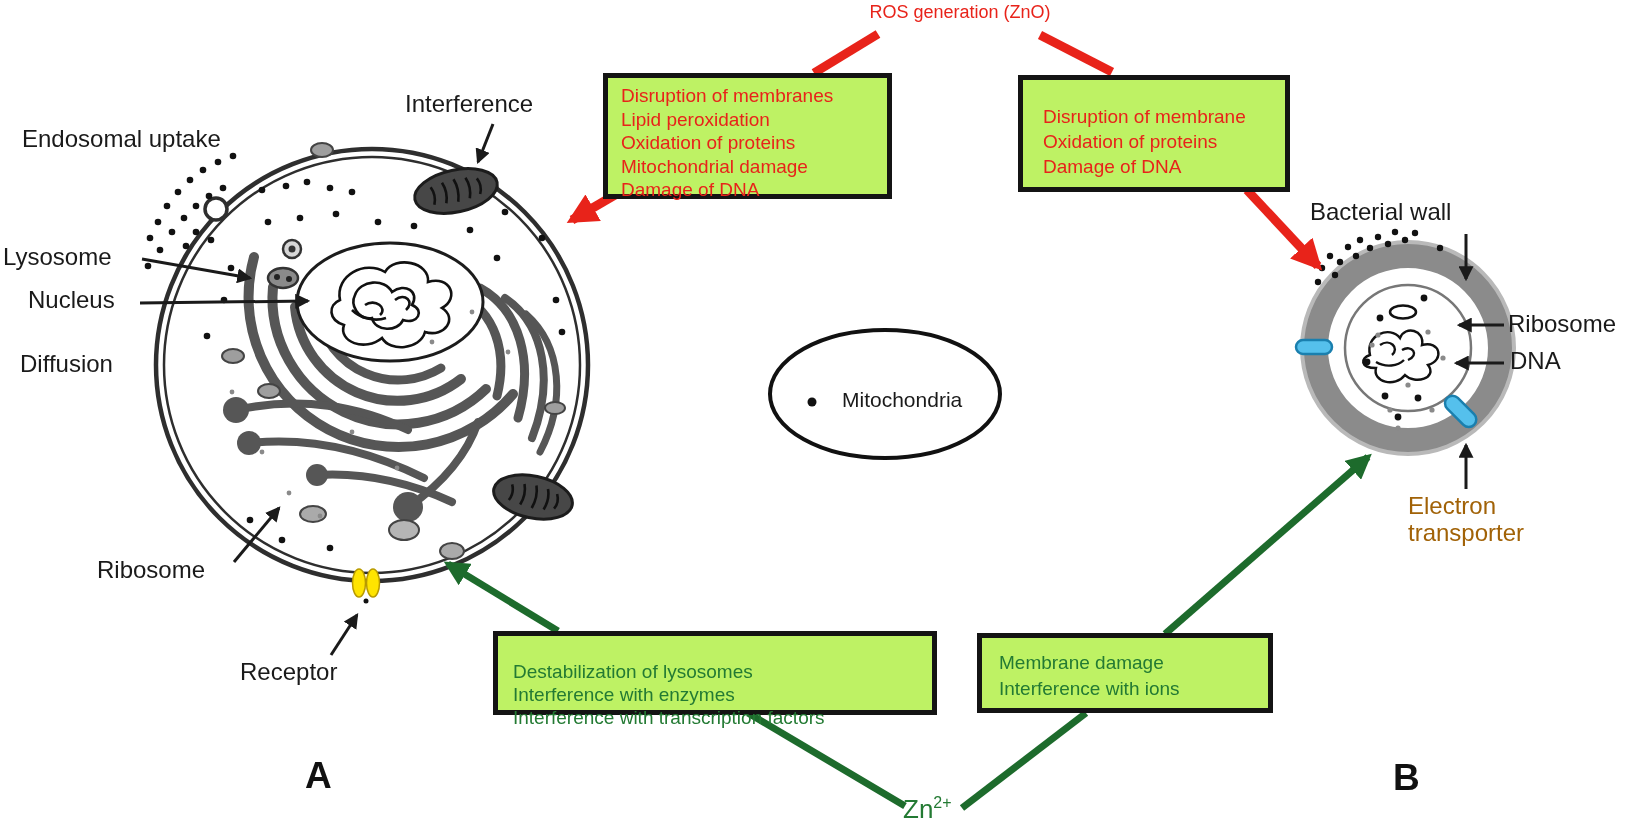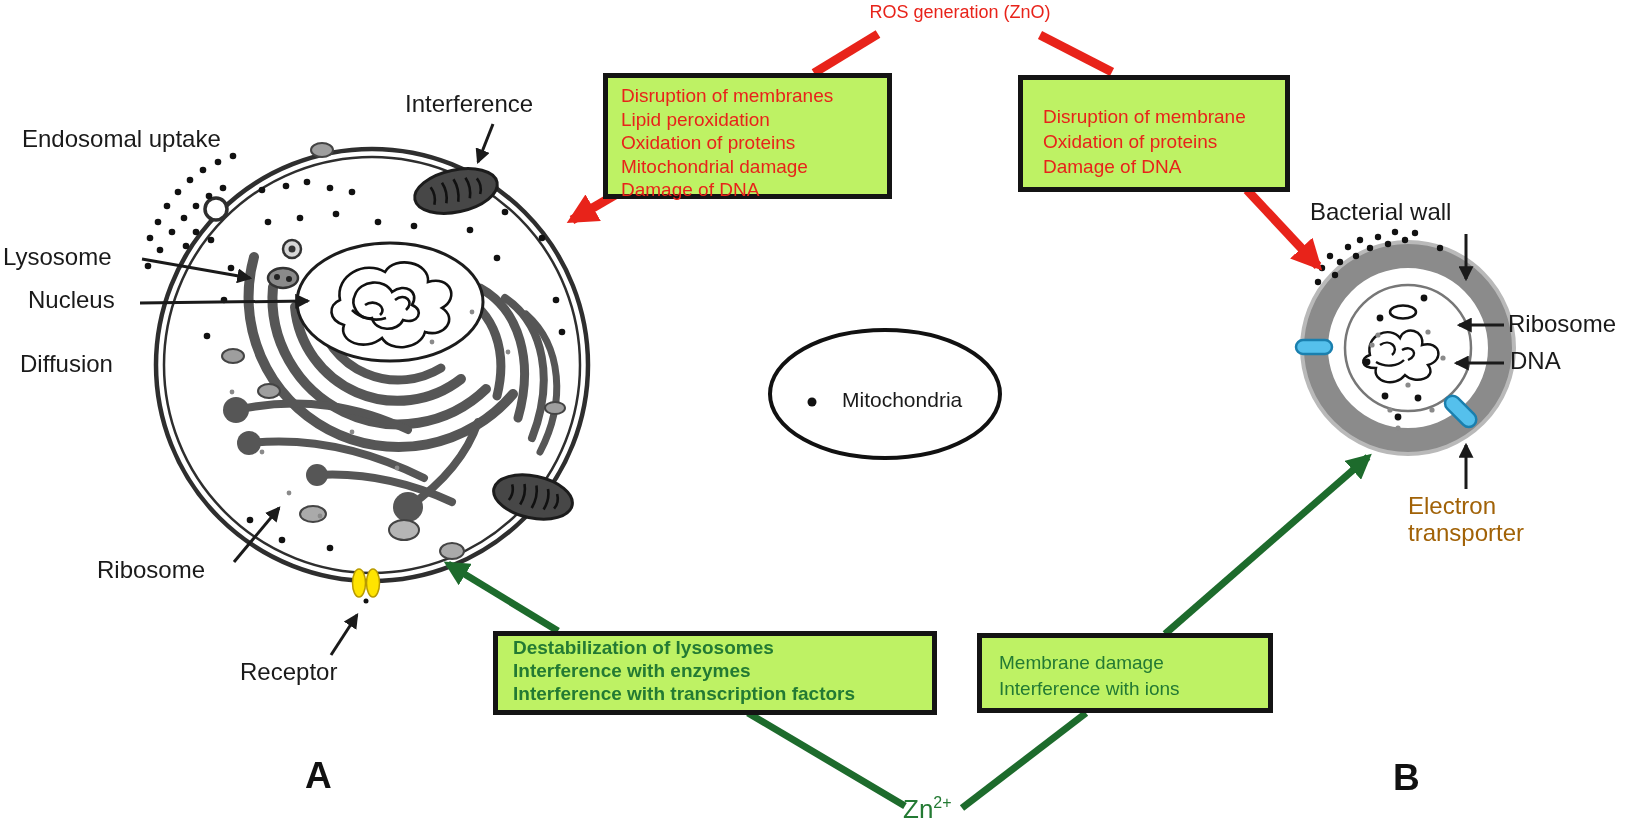--- a/index.html
+++ b/index.html
@@ -8,21 +8,21 @@
   svg{position:absolute;left:0;top:0;}
   .lbl{position:absolute;color:#1a1a1a;font-size:24px;line-height:26px;white-space:nowrap;}
   .title{position:absolute;left:815px;top:2px;width:290px;text-align:center;
          color:#e8231a;font-size:18px;white-space:nowrap;}
   .fxbox{position:absolute;box-sizing:border-box;border:5px solid #141414;background:#bef264;}
   .fxbox div{white-space:nowrap;}
   .red-t{color:#e8231a;font-size:19px;line-height:23.5px;}
   .grn-t{color:#237a33;font-size:19px;line-height:23px;}
   #box-ros-cell{left:603px;top:73px;width:289px;height:126px;padding:6px 0 0 13px;}
   #box-ros-bact{left:1018px;top:75px;width:272px;height:117px;padding:24px 0 0 20px;}
-  #box-zn-cell{left:493px;top:631px;width:444px;height:84px;padding:0 0 0 15px;font-weight:bold;}
+  #box-zn-cell{left:493px;top:631px;width:444px;height:84px;padding:24px 0 0 15px;}
   #box-zn-bact{left:977px;top:633px;width:296px;height:80px;padding:12px 0 0 17px;}
   #box-zn-bact div{line-height:26px;}
   .panel{position:absolute;font-size:37px;font-weight:700;color:#111;}
   #zn-ion{position:absolute;left:903px;top:794px;color:#237a33;font-size:26px;}
   #zn-ion sup{font-size:16px;}
   #legend-text{position:absolute;left:842px;top:388px;font-size:21px;color:#1a1a1a;}
   #et-label{position:absolute;left:1408px;top:492px;font-size:24px;line-height:27px;color:#a16207;}
 </style>
 </head>
 <body>

